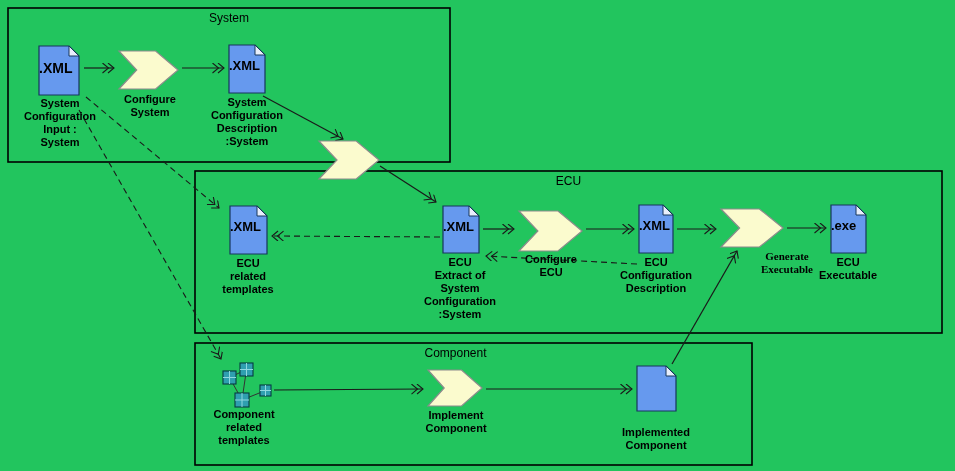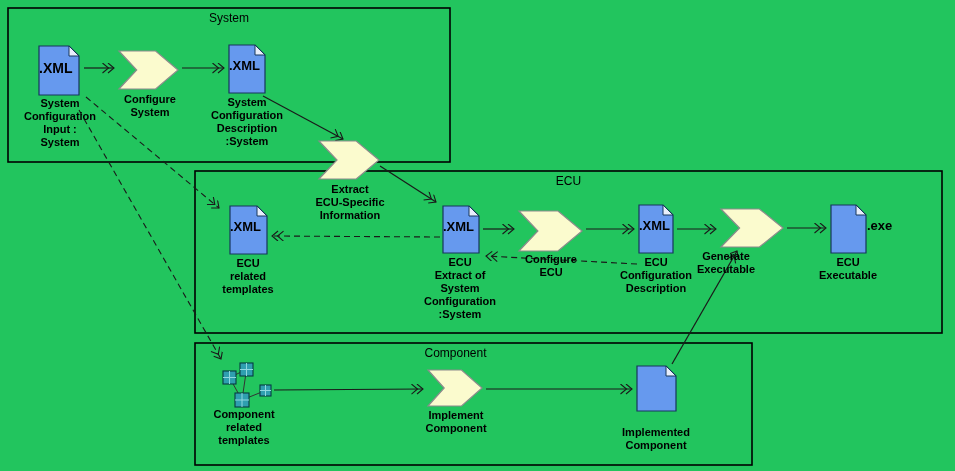--- a/index.html
+++ b/index.html
@@ -104,49 +104,46 @@
 
   <div class="title" style="left:8px;   top:11px;  width:442px;">System</div>
   <div class="title" style="left:195px; top:174px; width:747px;">ECU</div>
   <div class="title" style="left:177px; top:346px; width:557px;">Component</div>
 
   <div class="glyph big" style="left:39px;  top:60px;  width:40px;">.XML</div>
   <div class="glyph" style="left:229px; top:58px;  width:36px;">.XML</div>
   <div class="glyph" style="left:230px; top:219px; width:37px;">.XML</div>
   <div class="glyph" style="left:443px; top:219px; width:36px;">.XML</div>
   <div class="glyph" style="left:639px; top:218px; width:34px;">.XML</div>
-  <div class="glyph" style="left:831px; top:218px; width:23px;padding-left:36px;">.exe</div>
+  <div class="glyph" style="left:831px; top:218px; width:23px;">.exe</div>
 
   <div class="lbl" style="left:0px;   top:97px;  width:120px;">System
 Configuration
 Input :
 System</div>
   <div class="lbl" style="left:100px; top:93px;  width:100px;">Configure
 System</div>
   <div class="lbl" style="left:187px; top:96px;  width:120px;">System
 Configuration
 Description
 :System</div>
-  <div class="lbl" style="left:290px; top:183px; width:120px;">Extract
-ECU-Specific
-Information</div>
   <div class="lbl" style="left:188px; top:257px; width:120px;">ECU
 related
 templates</div>
   <div class="lbl" style="left:400px; top:256px; width:120px;">ECU
 Extract of
 System
 Configuration
 :System</div>
   <div class="lbl" style="left:501px; top:253px; width:100px;">Configure
 ECU</div>
   <div class="lbl" style="left:596px; top:256px; width:120px;">ECU
 Configuration
 Description</div>
-  <div class="lbl" style="left:676px; top:250px; width:100px;">Generate
+  <div class="lbl" style="left:737px; top:250px; width:100px;font-family:Liberation Serif, serif;">Generate
 Executable</div>
   <div class="lbl" style="left:788px; top:256px; width:120px;">ECU
 Executable</div>
   <div class="lbl" style="left:184px; top:408px; width:120px;">Component
 related
 templates</div>
   <div class="lbl" style="left:406px; top:409px; width:100px;">Implement
 Component</div>
   <div class="lbl" style="left:596px; top:426px; width:120px;">Implemented
 Component</div>

